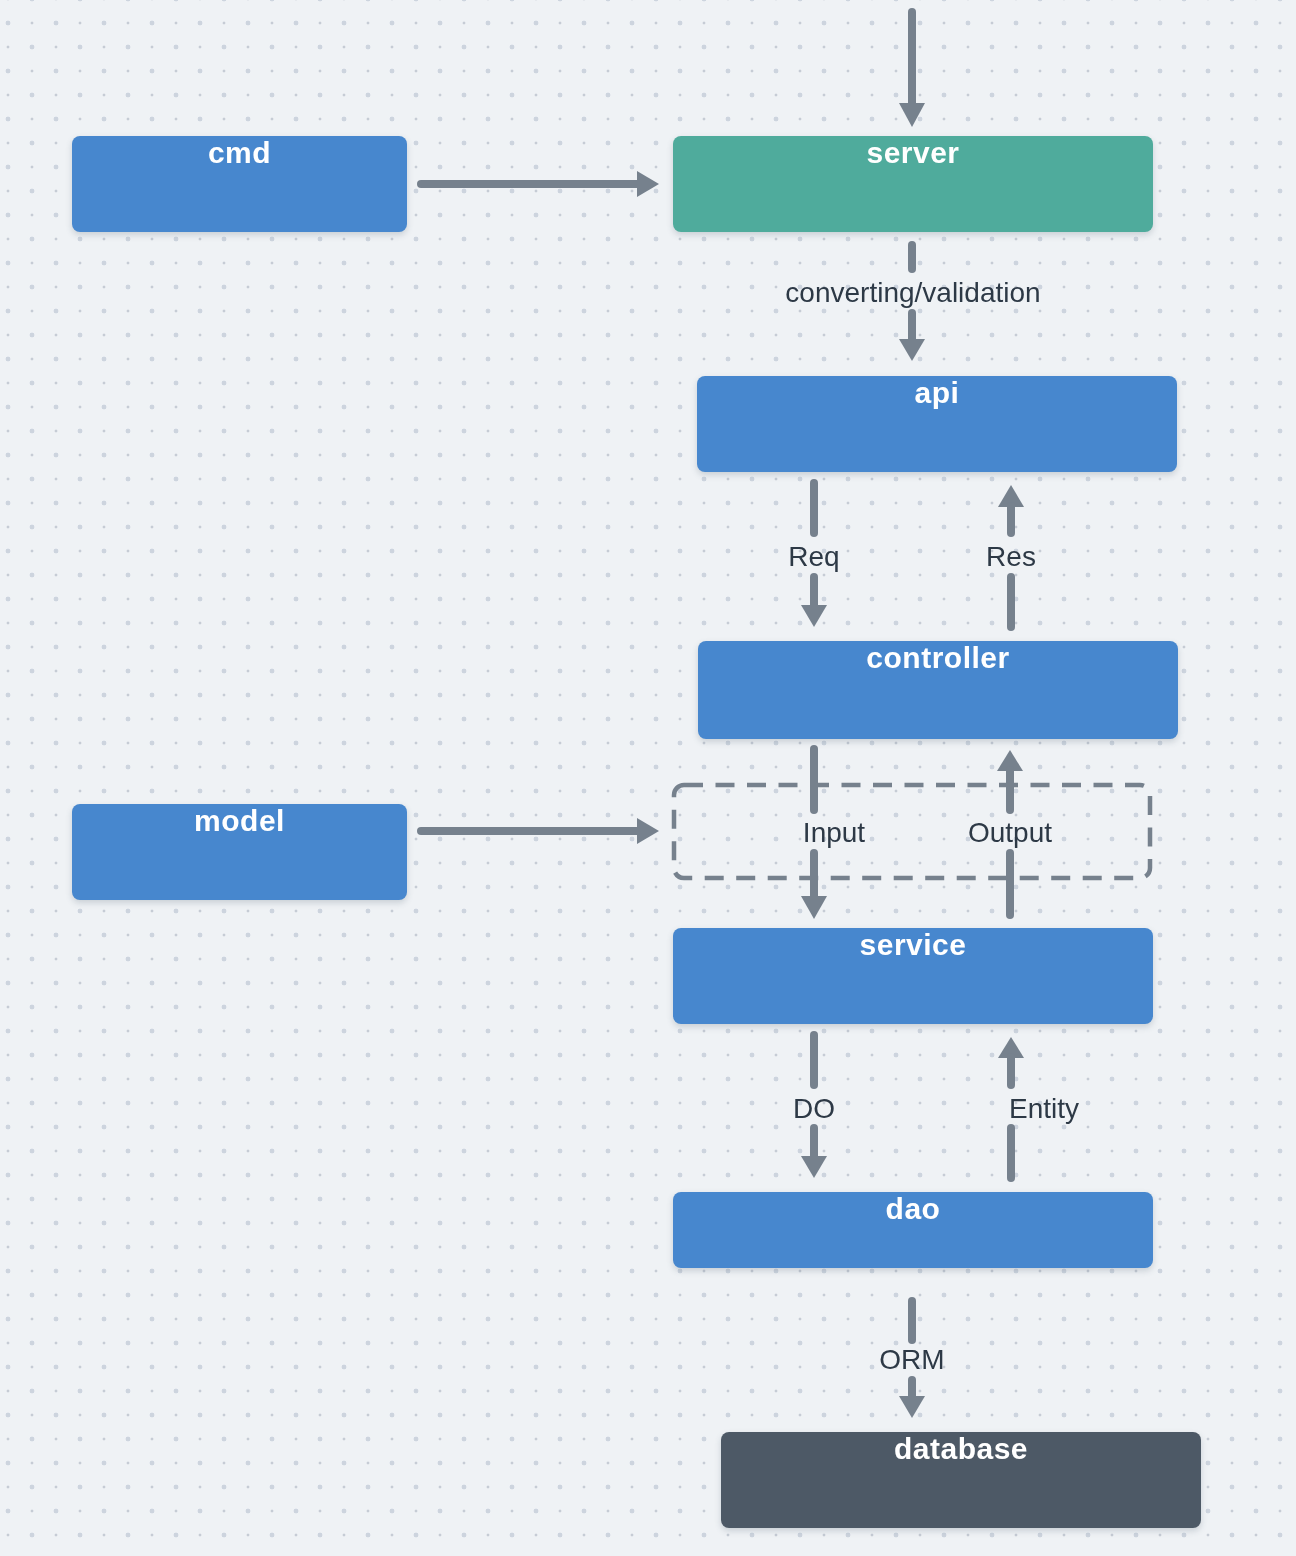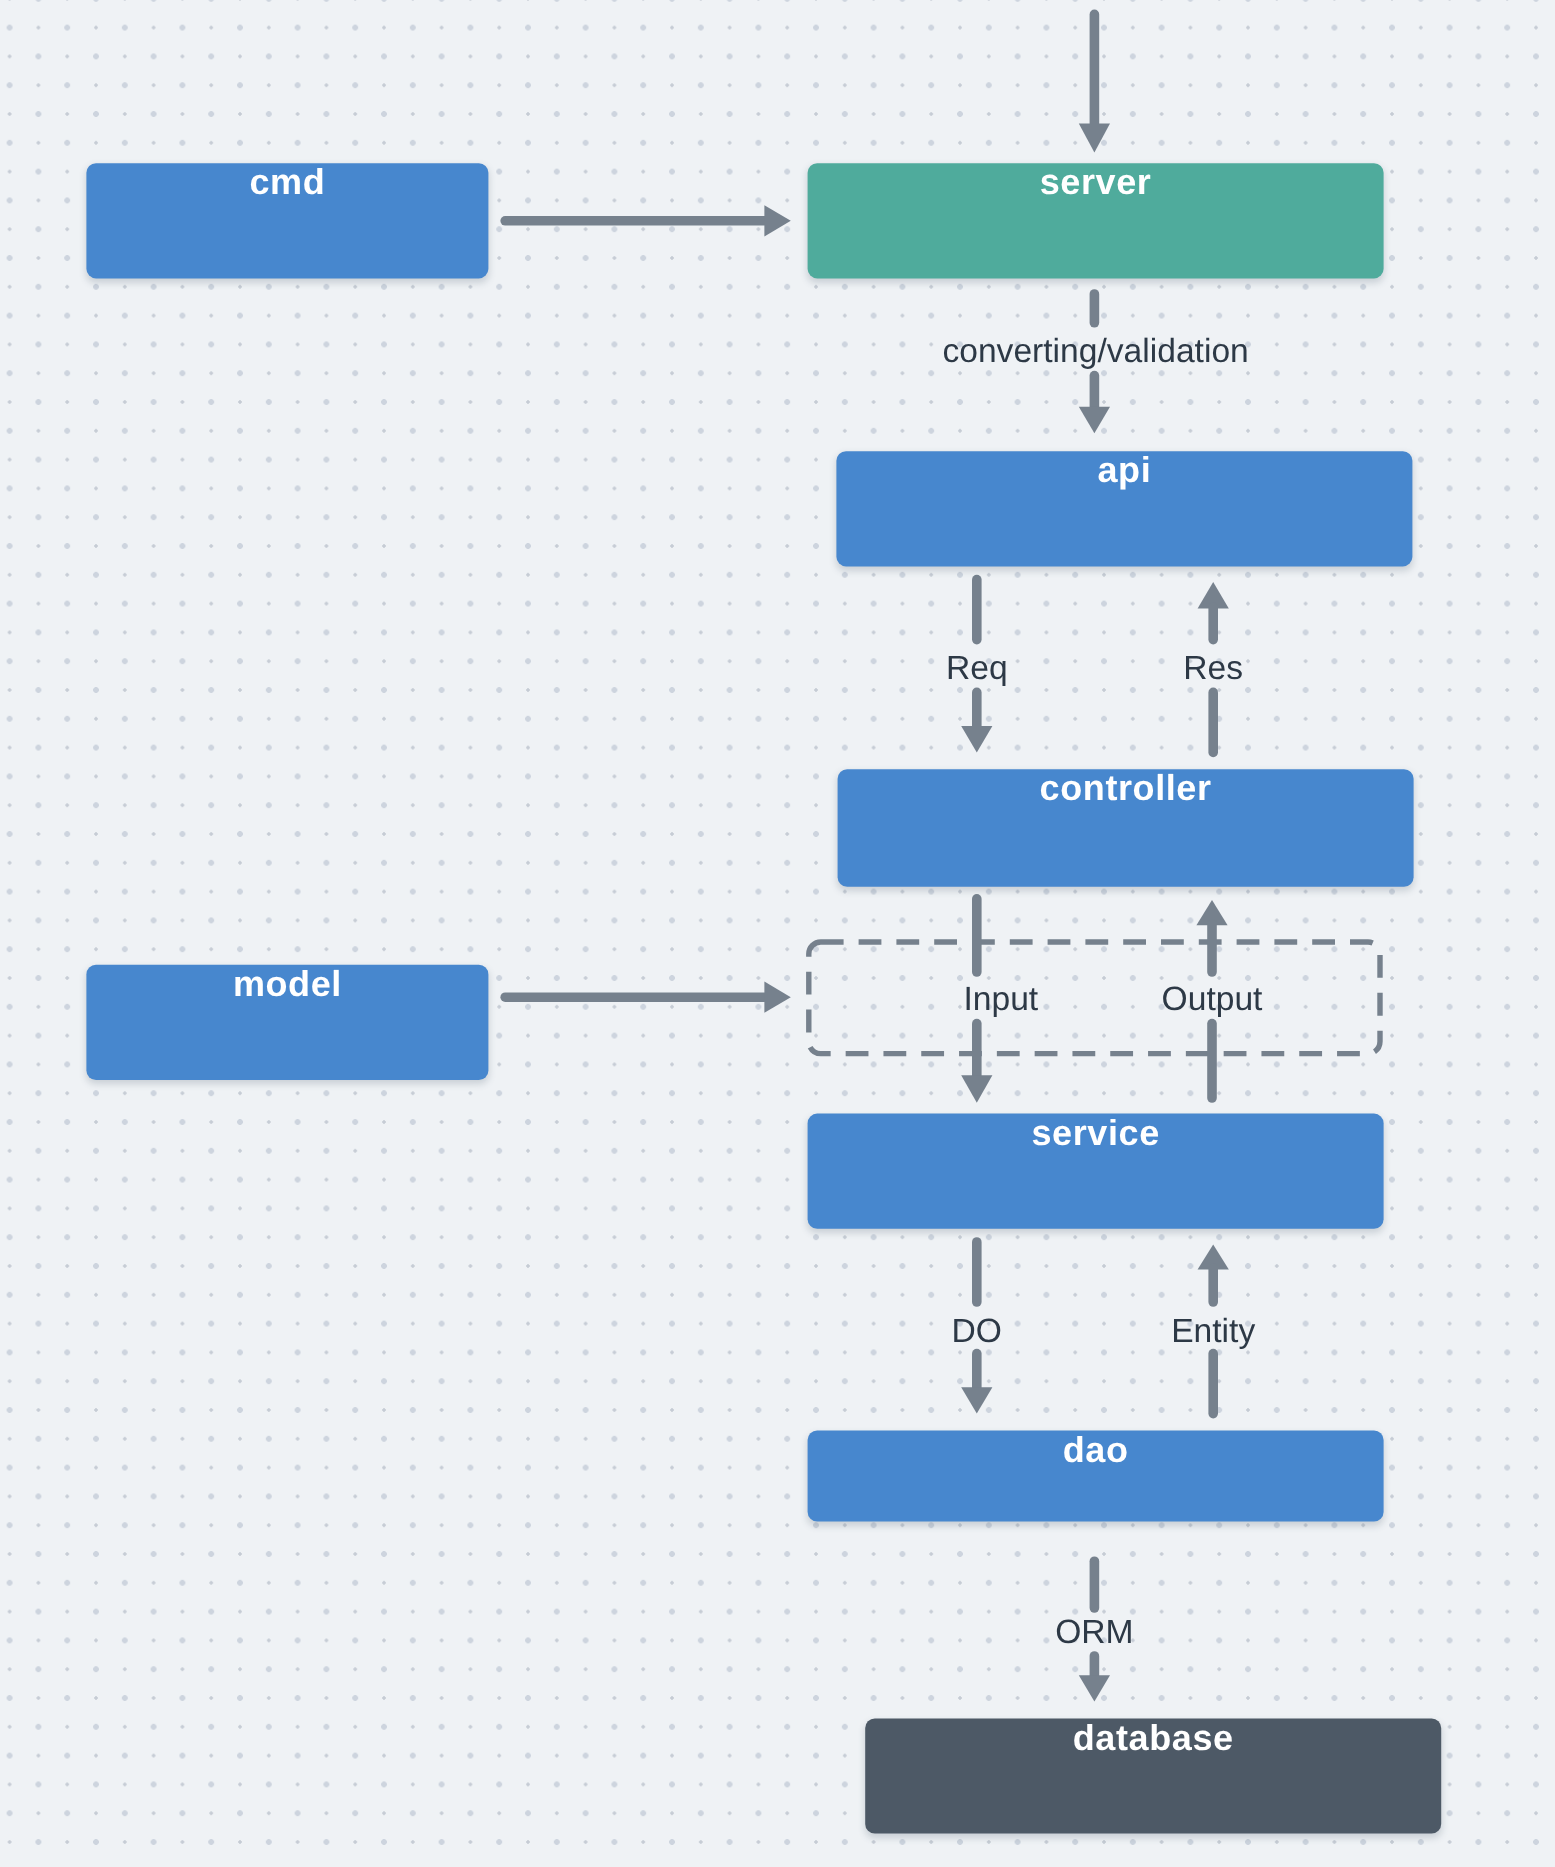--- a/index.html
+++ b/index.html
@@ -42,21 +42,21 @@
     white-space:nowrap;
     color:#2d3946;
     font-size:28px;font-weight:500;
   }
   .lbl-converting{left:913px; top:293px;}
   .lbl-req   {left:814px; top:557px;}
   .lbl-res   {left:1011px;top:557px;}
   .lbl-input {left:814px; top:833px;margin-left:20px;}
   .lbl-output{left:1010px;top:833px;}
   .lbl-do    {left:814px; top:1109px;}
-  .lbl-entity{left:1011px;top:1109px;text-align:right;}
+  .lbl-entity{left:1044px;top:1109px;text-align:right;}
   .lbl-orm   {left:912px; top:1360px;}
   svg.wires{position:absolute;left:0;top:0;width:1296px;height:1556px;pointer-events:none;}
   svg.wires line{stroke:#76818d;stroke-width:8;stroke-linecap:round;}
   svg.wires polygon{fill:#76818d;}
   svg.wires .dashed-rect{
     fill:none;stroke:#76818d;stroke-width:4.5;
     stroke-dasharray:19 12.5;
   }
 </style>
 </head>

